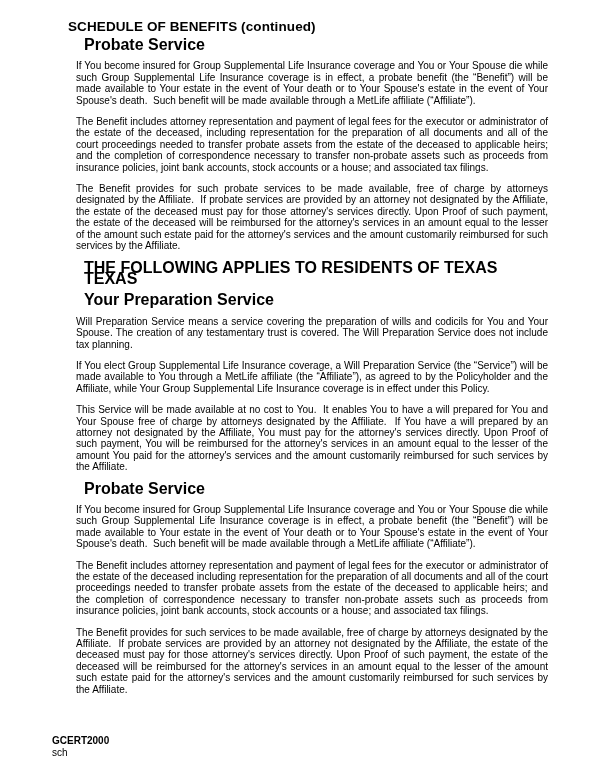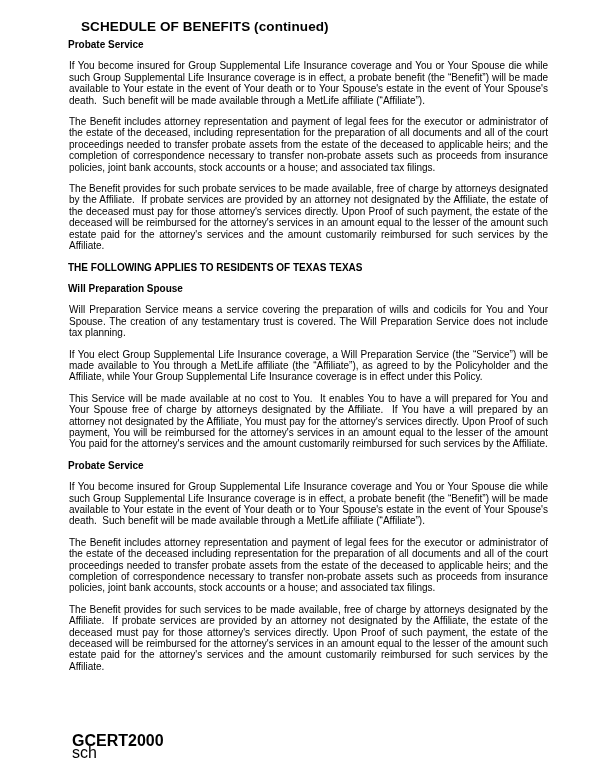--- a/index.html
+++ b/index.html
@@ -17,43 +17,43 @@
   }
   .page {
     position: absolute;
     top: 0; left: 0; right: 0; bottom: 0;
     padding: 19px 52px 0 68px;
     box-sizing: border-box;
   }
   .doc-title {
     font-size: 13.5px;
     font-weight: bold;
-    margin: 0 0 5px 13px;
+    margin: 0 0 5px 0;
     letter-spacing: 0.1px;
     line-height: 15px;
   }
   .heading {
-    font-size: 10px;
+    font-size: 16px;
     font-weight: bold;
     line-height: 11.4px;
-    margin: 0 0 10px 0;
+    margin: 0 0 10px 16px;
   }
   .paragraph {
     font-size: 10px;
     line-height: 11.4px;
     text-align: justify;
     white-space: pre-wrap;
-    margin: 0 0 10px 1px;
+    margin: 0 0 10px 8px;
   }
   .footer {
     position: absolute;
     top: 735px;
-    left: 72px;
+    left: 52px;
     right: 52px;
-    font-size: 16px;
+    font-size: 10px;
     line-height: 12px;
   }
   .footer-left { float: left; }
   .footer-form { font-weight: bold; }
   .footer-code { font-weight: normal; }
   .footer-page {
     position: absolute;
     left: 0; right: 0;
     text-align: center;
     font-weight: bold;
@@ -63,21 +63,21 @@
 <body>
 
 <div class="page">
   <h1 class="doc-title">SCHEDULE OF BENEFITS (continued)</h1>
   <div id="content">
       <div class="heading">Probate Service</div>
       <div class="paragraph">If You become insured for Group Supplemental Life Insurance coverage and You or Your Spouse die while such Group Supplemental Life Insurance coverage is in effect, a probate benefit (the “Benefit”) will be made available to Your estate in the event of Your death or to Your Spouse's estate in the event of Your Spouse's death.  Such benefit will be made available through a MetLife affiliate (“Affiliate”).</div>
       <div class="paragraph">The Benefit includes attorney representation and payment of legal fees for the executor or administrator of the estate of the deceased, including representation for the preparation of all documents and all of the court proceedings needed to transfer probate assets from the estate of the deceased to applicable heirs; and the completion of correspondence necessary to transfer non-probate assets such as proceeds from insurance policies, joint bank accounts, stock accounts or a house; and associated tax filings.</div>
       <div class="paragraph">The Benefit provides for such probate services to be made available, free of charge by attorneys designated by the Affiliate.  If probate services are provided by an attorney not designated by the Affiliate, the estate of the deceased must pay for those attorney's services directly. Upon Proof of such payment, the estate of the deceased will be reimbursed for the attorney's services in an amount equal to the lesser of the amount such estate paid for the attorney's services and the amount customarily reimbursed for such services by the Affiliate.</div>
       <div class="heading">THE FOLLOWING APPLIES TO RESIDENTS OF TEXAS TEXAS</div>
-      <div class="heading">Will Preparation Spouse</div>
+      <div class="heading">Your Preparation Service</div>
       <div class="paragraph">Will Preparation Service means a service covering the preparation of wills and codicils for You and Your Spouse. The creation of any testamentary trust is covered. The Will Preparation Service does not include tax planning.</div>
       <div class="paragraph">If You elect Group Supplemental Life Insurance coverage, a Will Preparation Service (the “Service”) will be made available to You through a MetLife affiliate (the “Affiliate”), as agreed to by the Policyholder and the Affiliate, while Your Group Supplemental Life Insurance coverage is in effect under this Policy.</div>
       <div class="paragraph">This Service will be made available at no cost to You.  It enables You to have a will prepared for You and Your Spouse free of charge by attorneys designated by the Affiliate.  If You have a will prepared by an attorney not designated by the Affiliate, You must pay for the attorney's services directly. Upon Proof of such payment, You will be reimbursed for the attorney's services in an amount equal to the lesser of the amount You paid for the attorney's services and the amount customarily reimbursed for such services by the Affiliate.</div>
       <div class="heading">Probate Service</div>
       <div class="paragraph">If You become insured for Group Supplemental Life Insurance coverage and You or Your Spouse die while such Group Supplemental Life Insurance coverage is in effect, a probate benefit (the “Benefit”) will be made available to Your estate in the event of Your death or to Your Spouse's estate in the event of Your Spouse's death.  Such benefit will be made available through a MetLife affiliate (“Affiliate”).</div>
       <div class="paragraph">The Benefit includes attorney representation and payment of legal fees for the executor or administrator of the estate of the deceased including representation for the preparation of all documents and all of the court proceedings needed to transfer probate assets from the estate of the deceased to applicable heirs; and the completion of correspondence necessary to transfer non-probate assets such as proceeds from insurance policies, joint bank accounts, stock accounts or a house; and associated tax filings.</div>
       <div class="paragraph">The Benefit provides for such services to be made available, free of charge by attorneys designated by the Affiliate.  If probate services are provided by an attorney not designated by the Affiliate, the estate of the deceased must pay for those attorney's services directly. Upon Proof of such payment, the estate of the deceased will be reimbursed for the attorney's services in an amount equal to the lesser of the amount such estate paid for the attorney's services and the amount customarily reimbursed for such services by the Affiliate.</div>
     </div>
   <div class="footer">
     <div class="footer-left">

